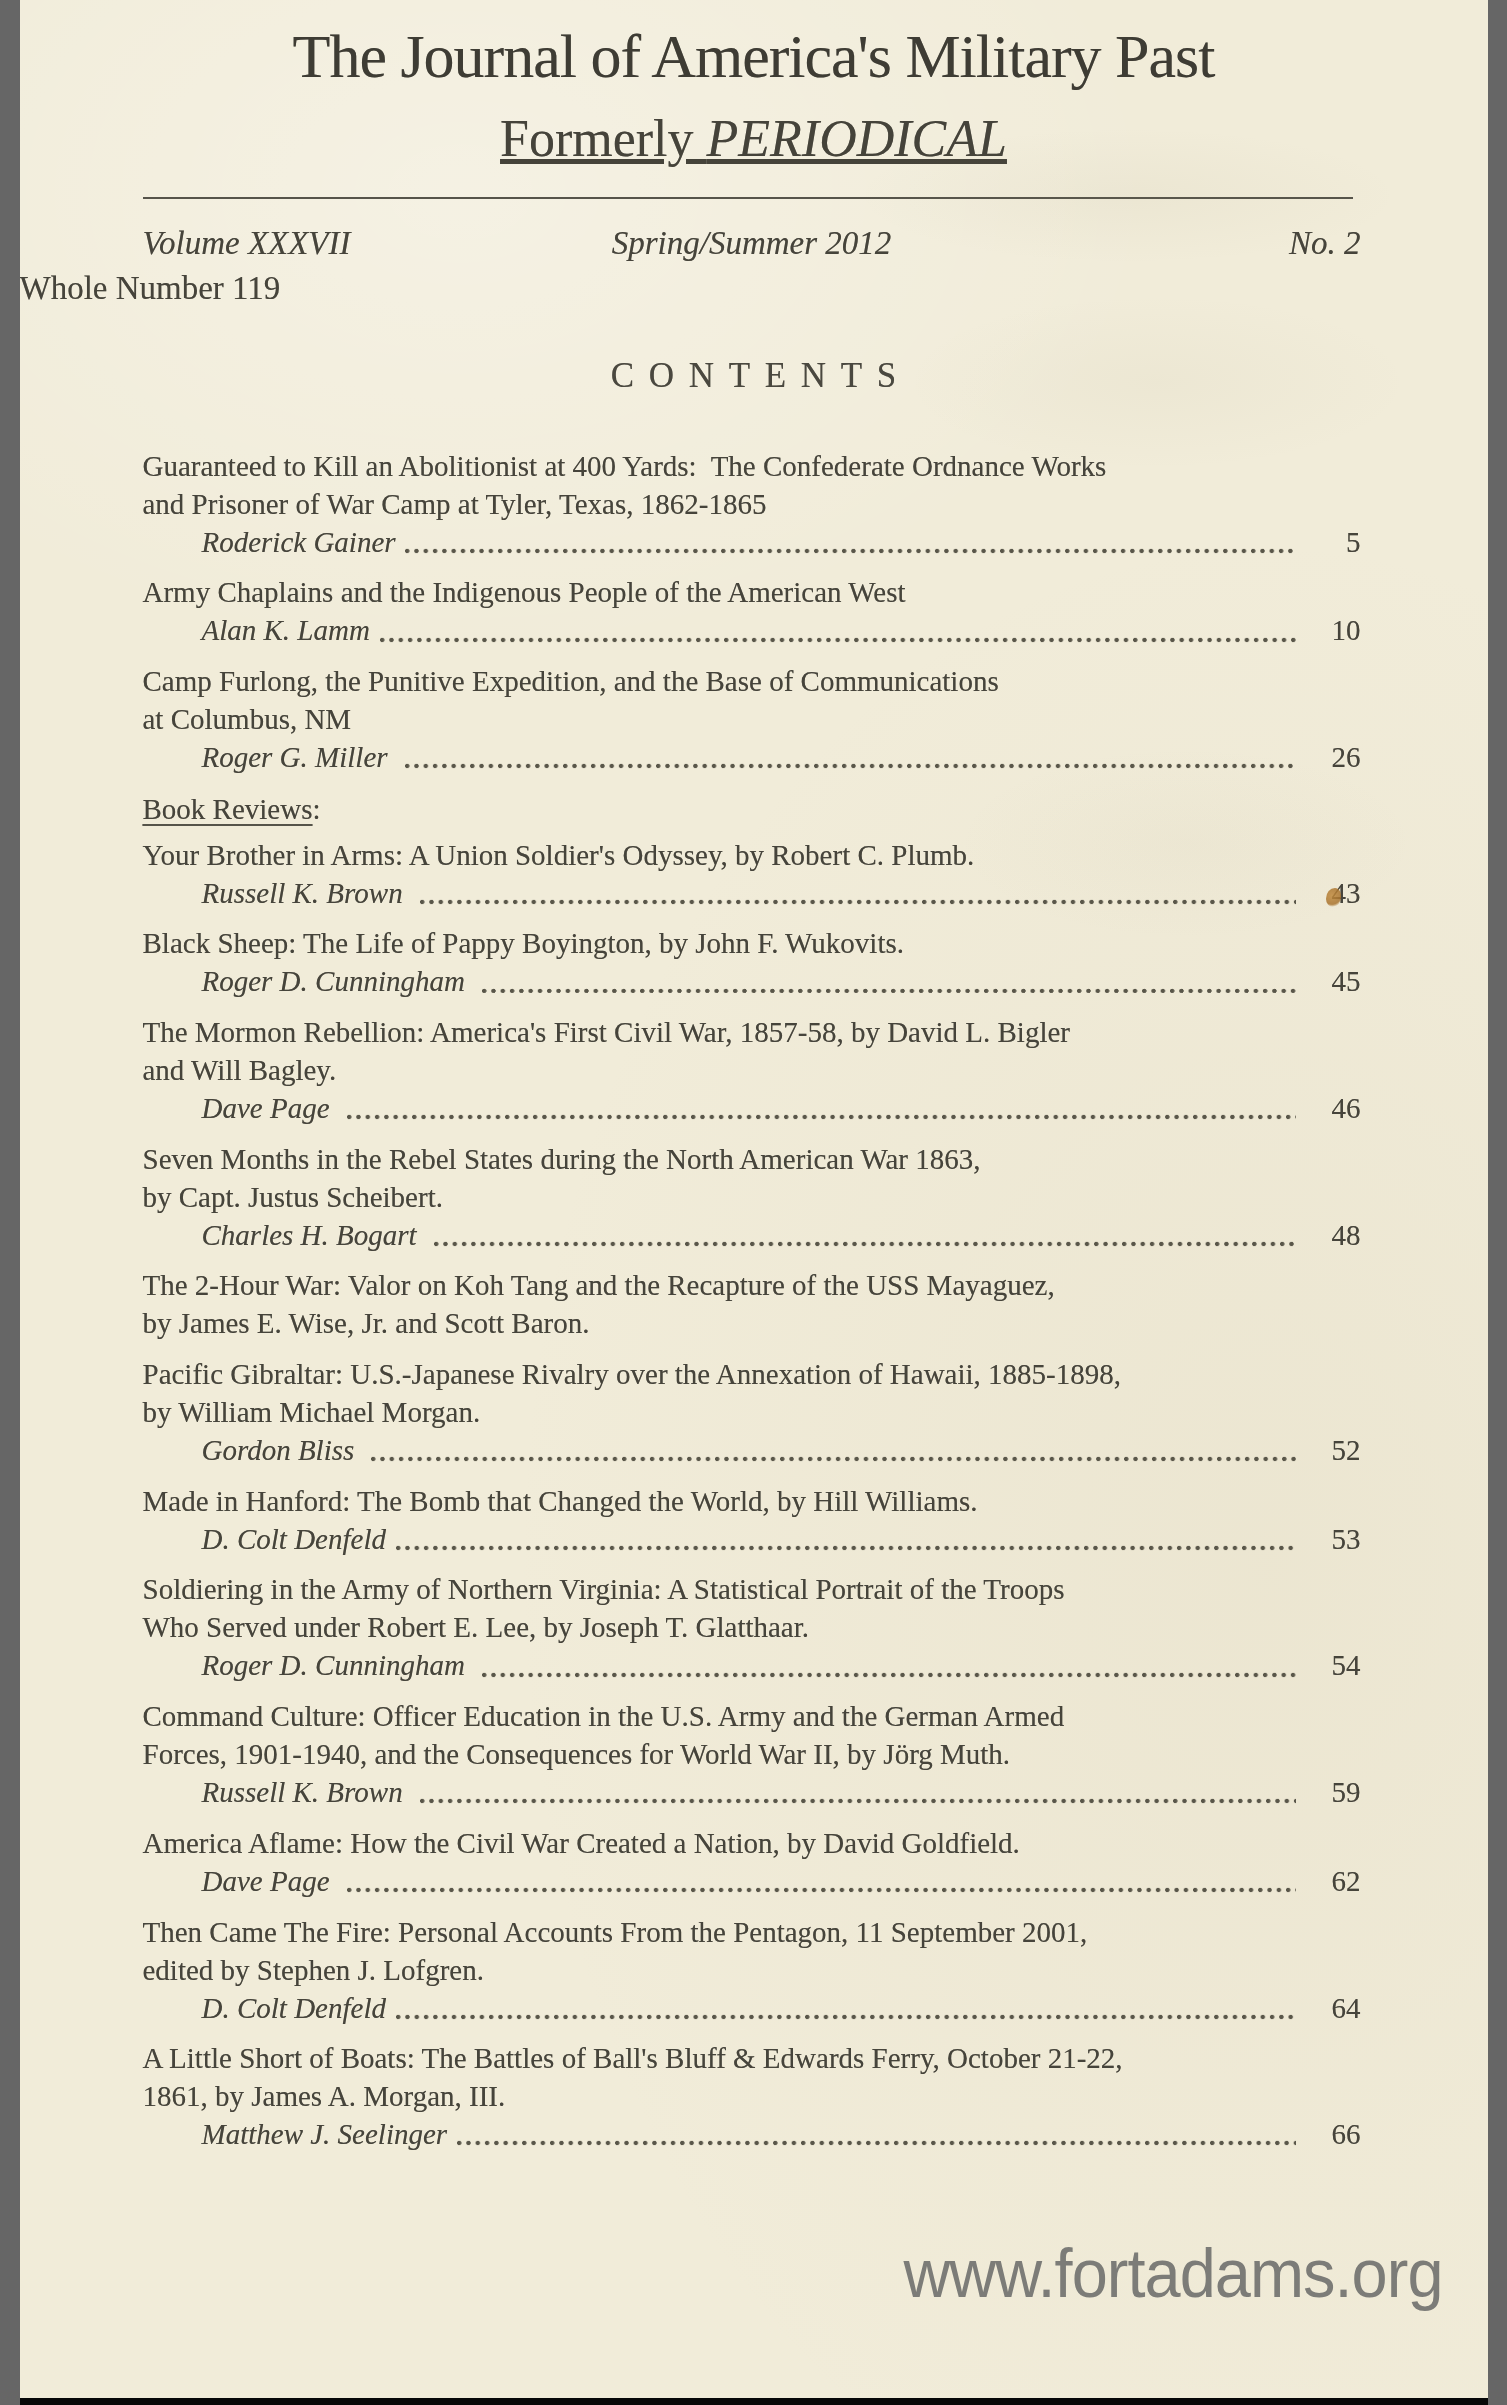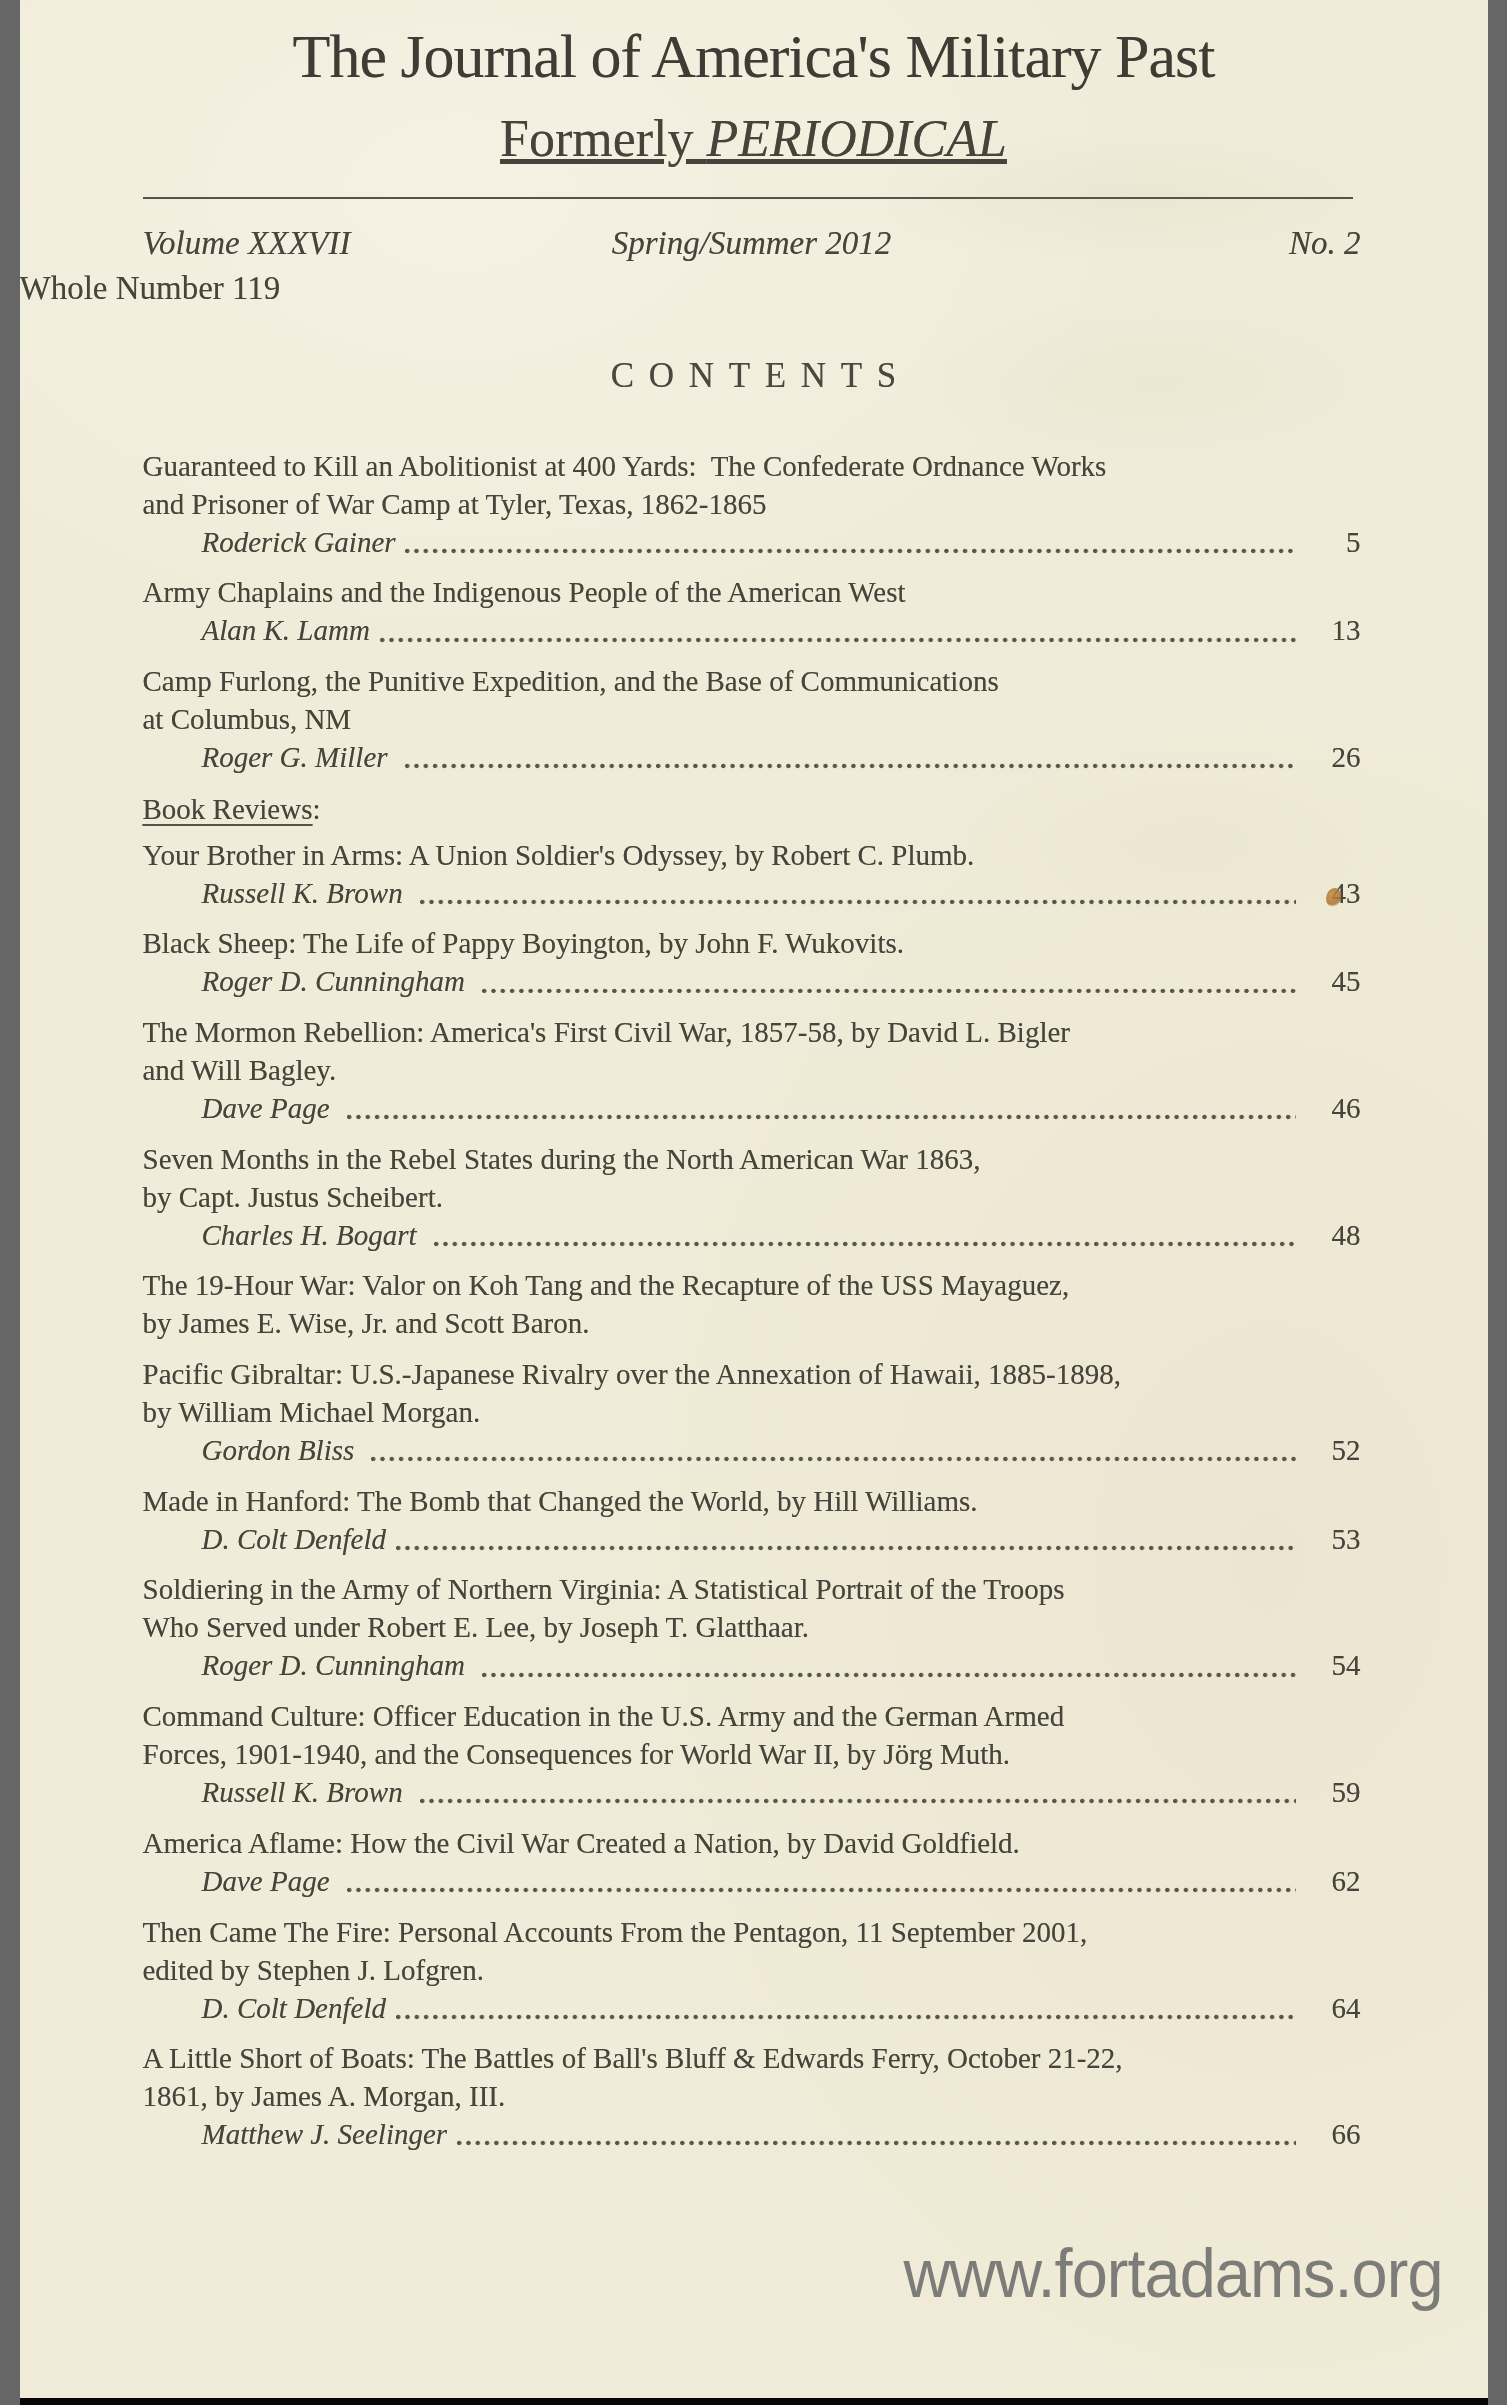--- a/index.html
+++ b/index.html
@@ -109,21 +109,21 @@
             <span class="author">Roderick Gainer</span>
             <span class="leader"></span>
             <span class="pagenum">5</span>
           </div>
         </div>
         <div class="entry">
           <div class="title-line">Army Chaplains and the Indigenous People of the American West</div>
           <div class="author-row">
             <span class="author">Alan K. Lamm</span>
             <span class="leader"></span>
-            <span class="pagenum">13</span>
+            <span class="pagenum">10</span>
           </div>
         </div>
         <div class="entry">
           <div class="title-line">Camp Furlong, the Punitive Expedition, and the Base of Communications</div>
           <div class="title-line">at Columbus, NM</div>
           <div class="author-row">
             <span class="author">Roger G. Miller </span>
             <span class="leader"></span>
             <span class="pagenum">26</span>
           </div>
@@ -163,21 +163,21 @@
         <div class="entry">
           <div class="title-line">Seven Months in the Rebel States during the North American War 1863,</div>
           <div class="title-line">by Capt. Justus Scheibert.</div>
           <div class="author-row">
             <span class="author">Charles H. Bogart </span>
             <span class="leader"></span>
             <span class="pagenum">48</span>
           </div>
         </div>
         <div class="entry">
-          <div class="title-line">The 19-Hour War: Valor on Koh Tang and the Recapture of the USS Mayaguez,</div>
+          <div class="title-line">The 2-Hour War: Valor on Koh Tang and the Recapture of the USS Mayaguez,</div>
           <div class="title-line">by James E. Wise, Jr. and Scott Baron.</div>
         </div>
         <div class="entry">
           <div class="title-line">Pacific Gibraltar: U.S.-Japanese Rivalry over the Annexation of Hawaii, 1885-1898,</div>
           <div class="title-line">by William Michael Morgan.</div>
           <div class="author-row">
             <span class="author">Gordon Bliss </span>
             <span class="leader"></span>
             <span class="pagenum">52</span>
           </div>

